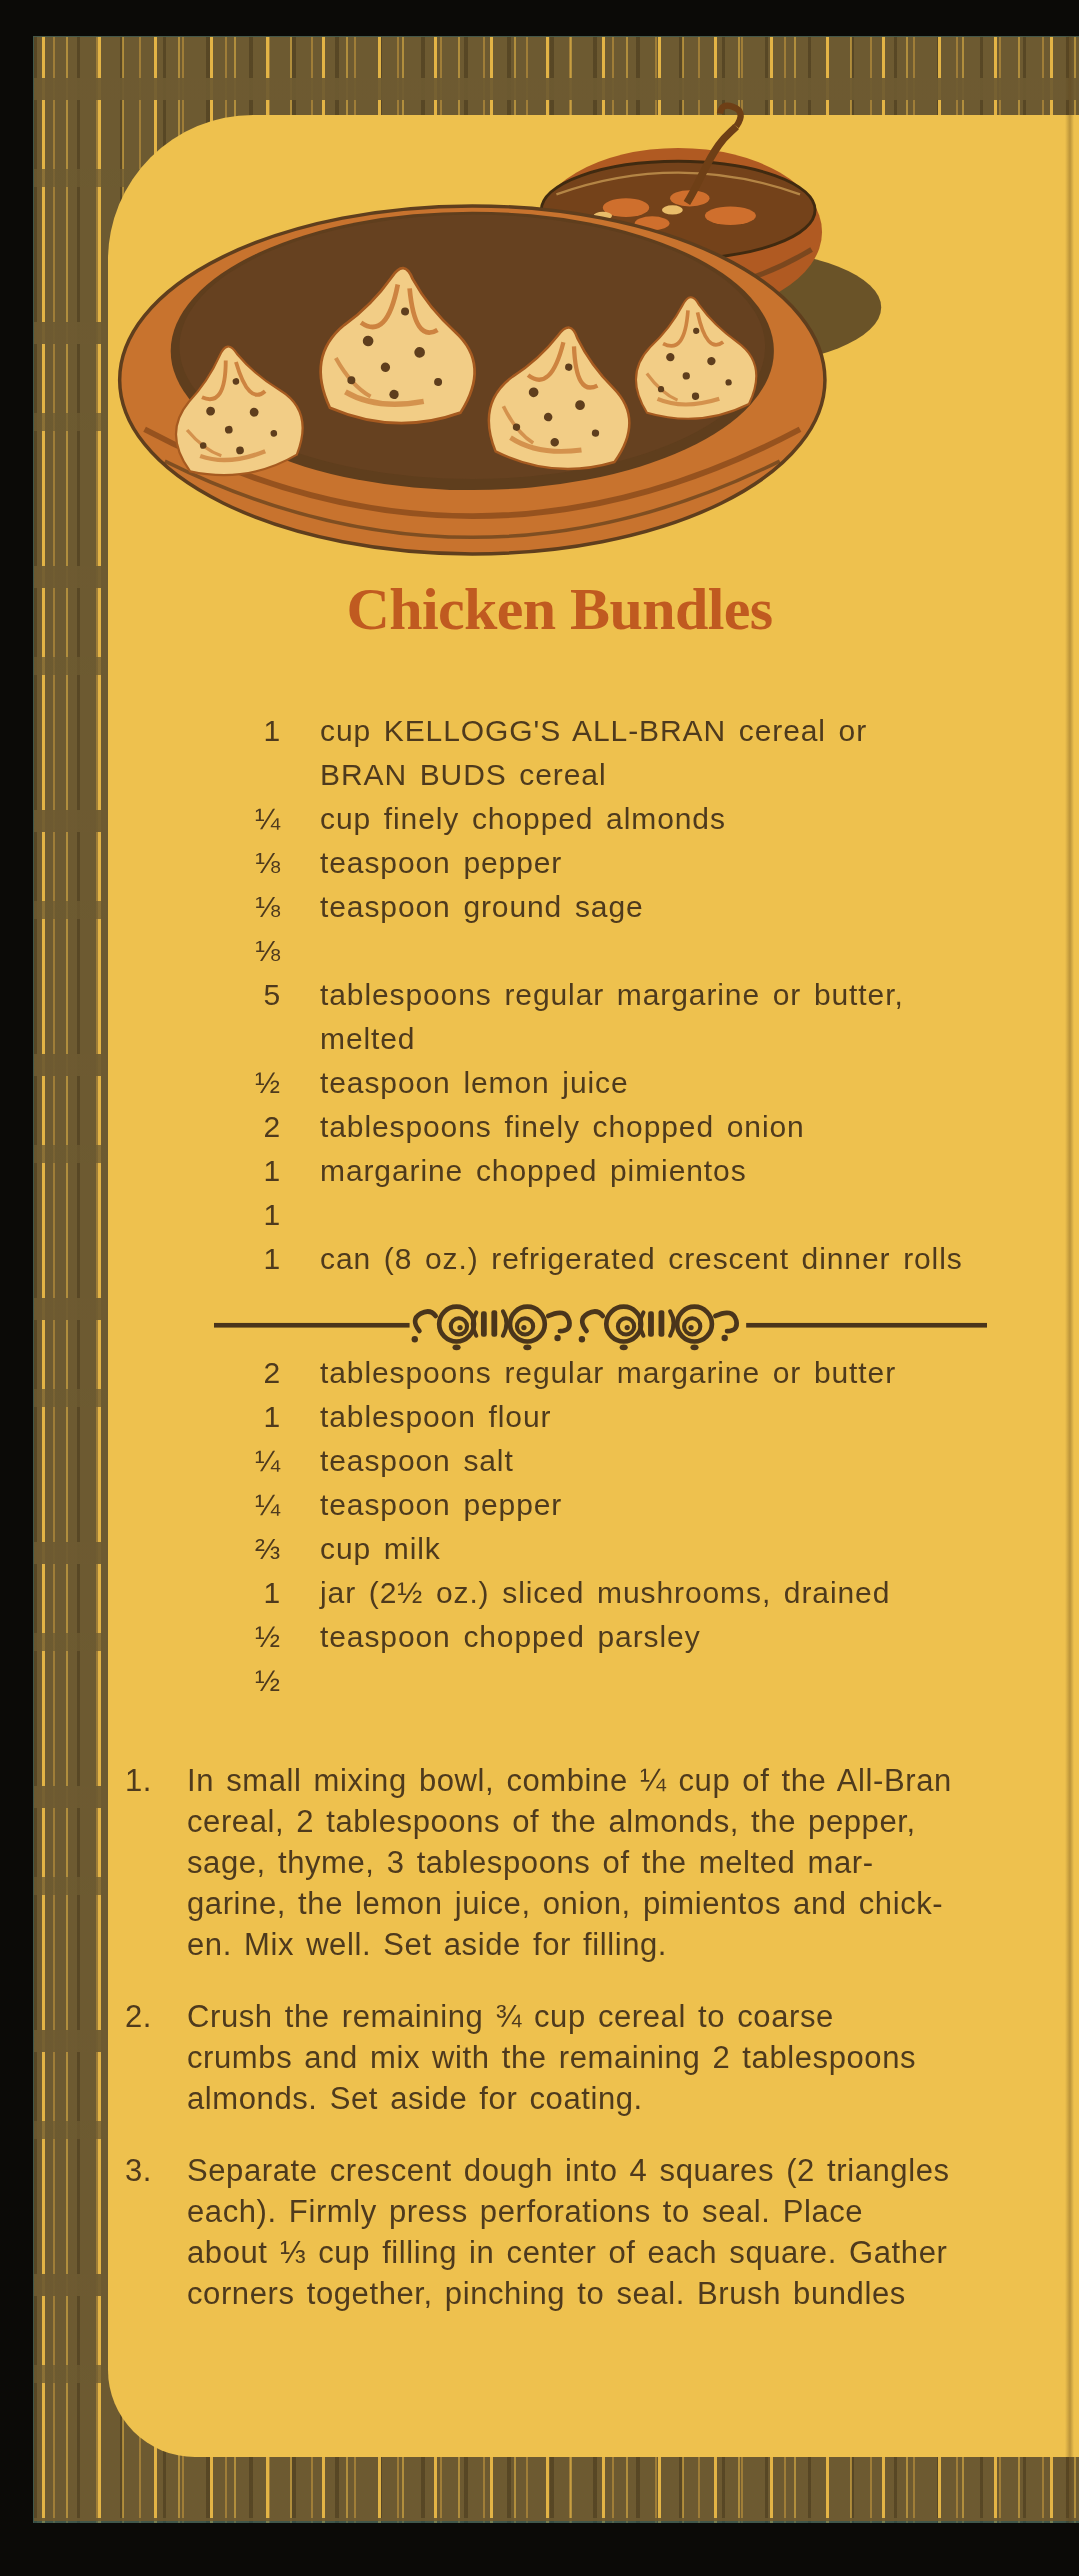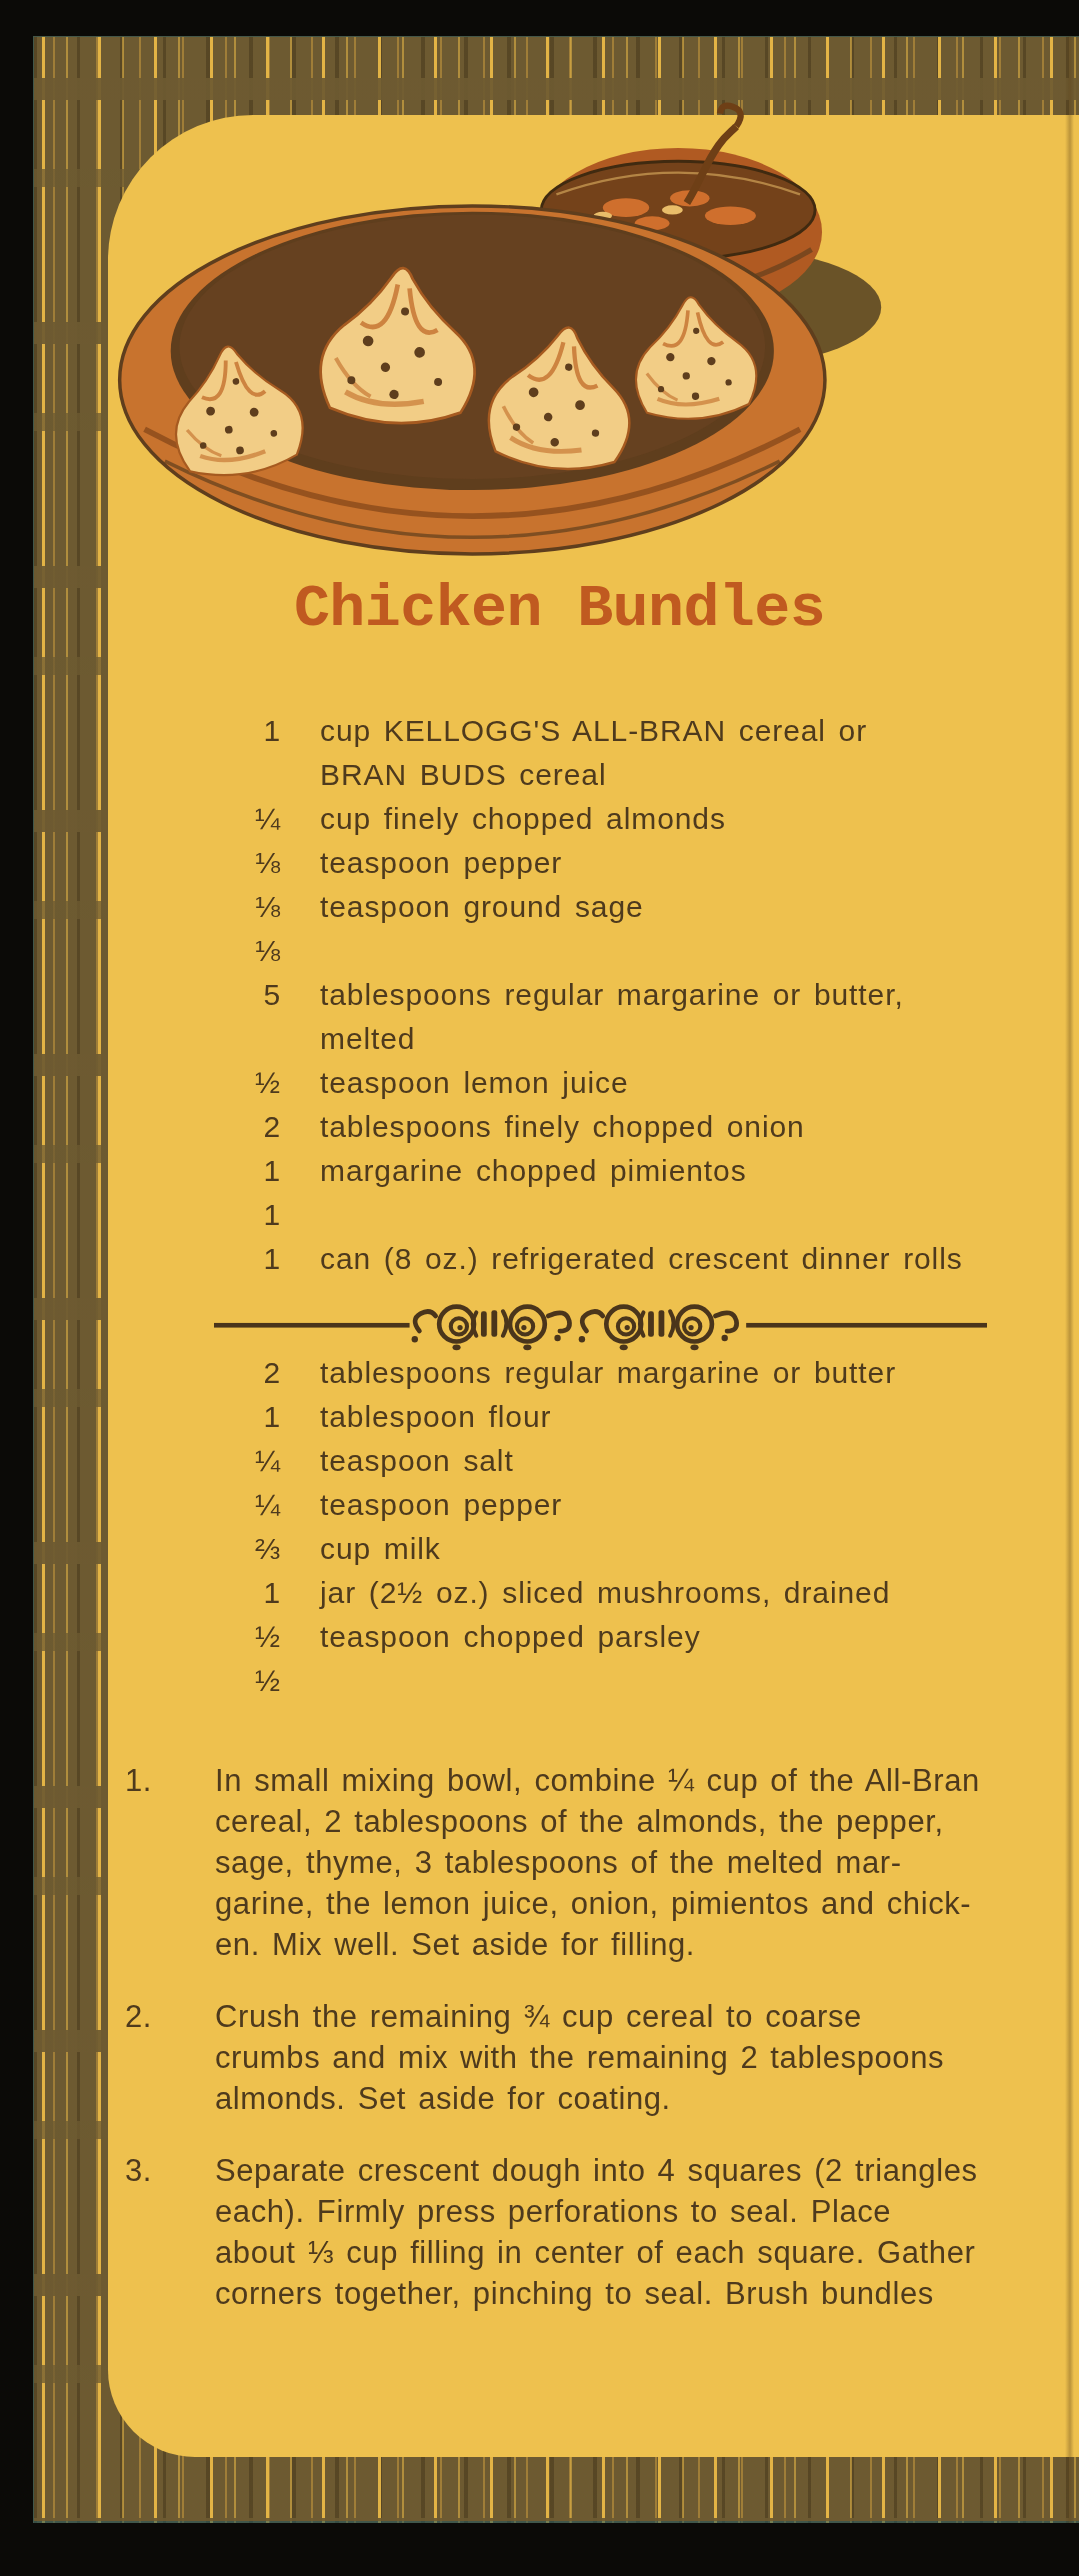--- a/index.html
+++ b/index.html
@@ -36,40 +36,40 @@
   }
   .crease{
     position:absolute;left:1065px;top:36px;width:9.3px;height:2487px;
     background:linear-gradient(90deg, rgba(91,64,22,0), rgba(91,64,22,.35) 55%, rgba(91,64,22,0));
   }
   
   .art{position:absolute;left:46px;top:58px;width:870px;height:551px;}
   
   .title{
     position:absolute;left:107px;top:576px;width:905px;text-align:center;
-    font-family:Liberation Mono, monospace;font-weight:700;
+    font-family:Liberation Serif, serif;font-weight:700;
     font-size:60px;line-height:1.1;color:#c05a20;letter-spacing:-0.6px;
   }
   .ing-list{
     position:absolute;left:229px;color:#4e3a1d;
     font-size:30px;line-height:44px;letter-spacing:0.9px;word-spacing:3.5px;
   }
   #ing1{top:709px;} #ing2{top:1351px;}
   .ing-row{display:flex;align-items:flex-start;}
   .qty{width:52px;text-align:right;flex:none;}
   .item{margin-left:39px;white-space:pre;}
   .divider{position:absolute;left:214px;top:1295px;width:773px;height:64px;}
   .steps{
     position:absolute;left:125px;top:1760px;width:893px;color:#4e3a1d;
     font-size:31px;line-height:41px;letter-spacing:0.6px;word-spacing:2.9px;
   }
   .step{display:flex;align-items:flex-start;}
   .step + .step{margin-top:31px;}
   .step-no{width:38px;flex:none;}
-  .step-text{margin-left:52px;white-space:pre;}
+  .step-text{margin-left:24px;white-space:pre;}
 </style>
 </head>
 <body>
 
 <div class="card">
   <div class="panel"></div>
 </div>
 <div class="crease"></div>
 
 <svg class="art" viewBox="0 0 1500 950" aria-hidden="true">

